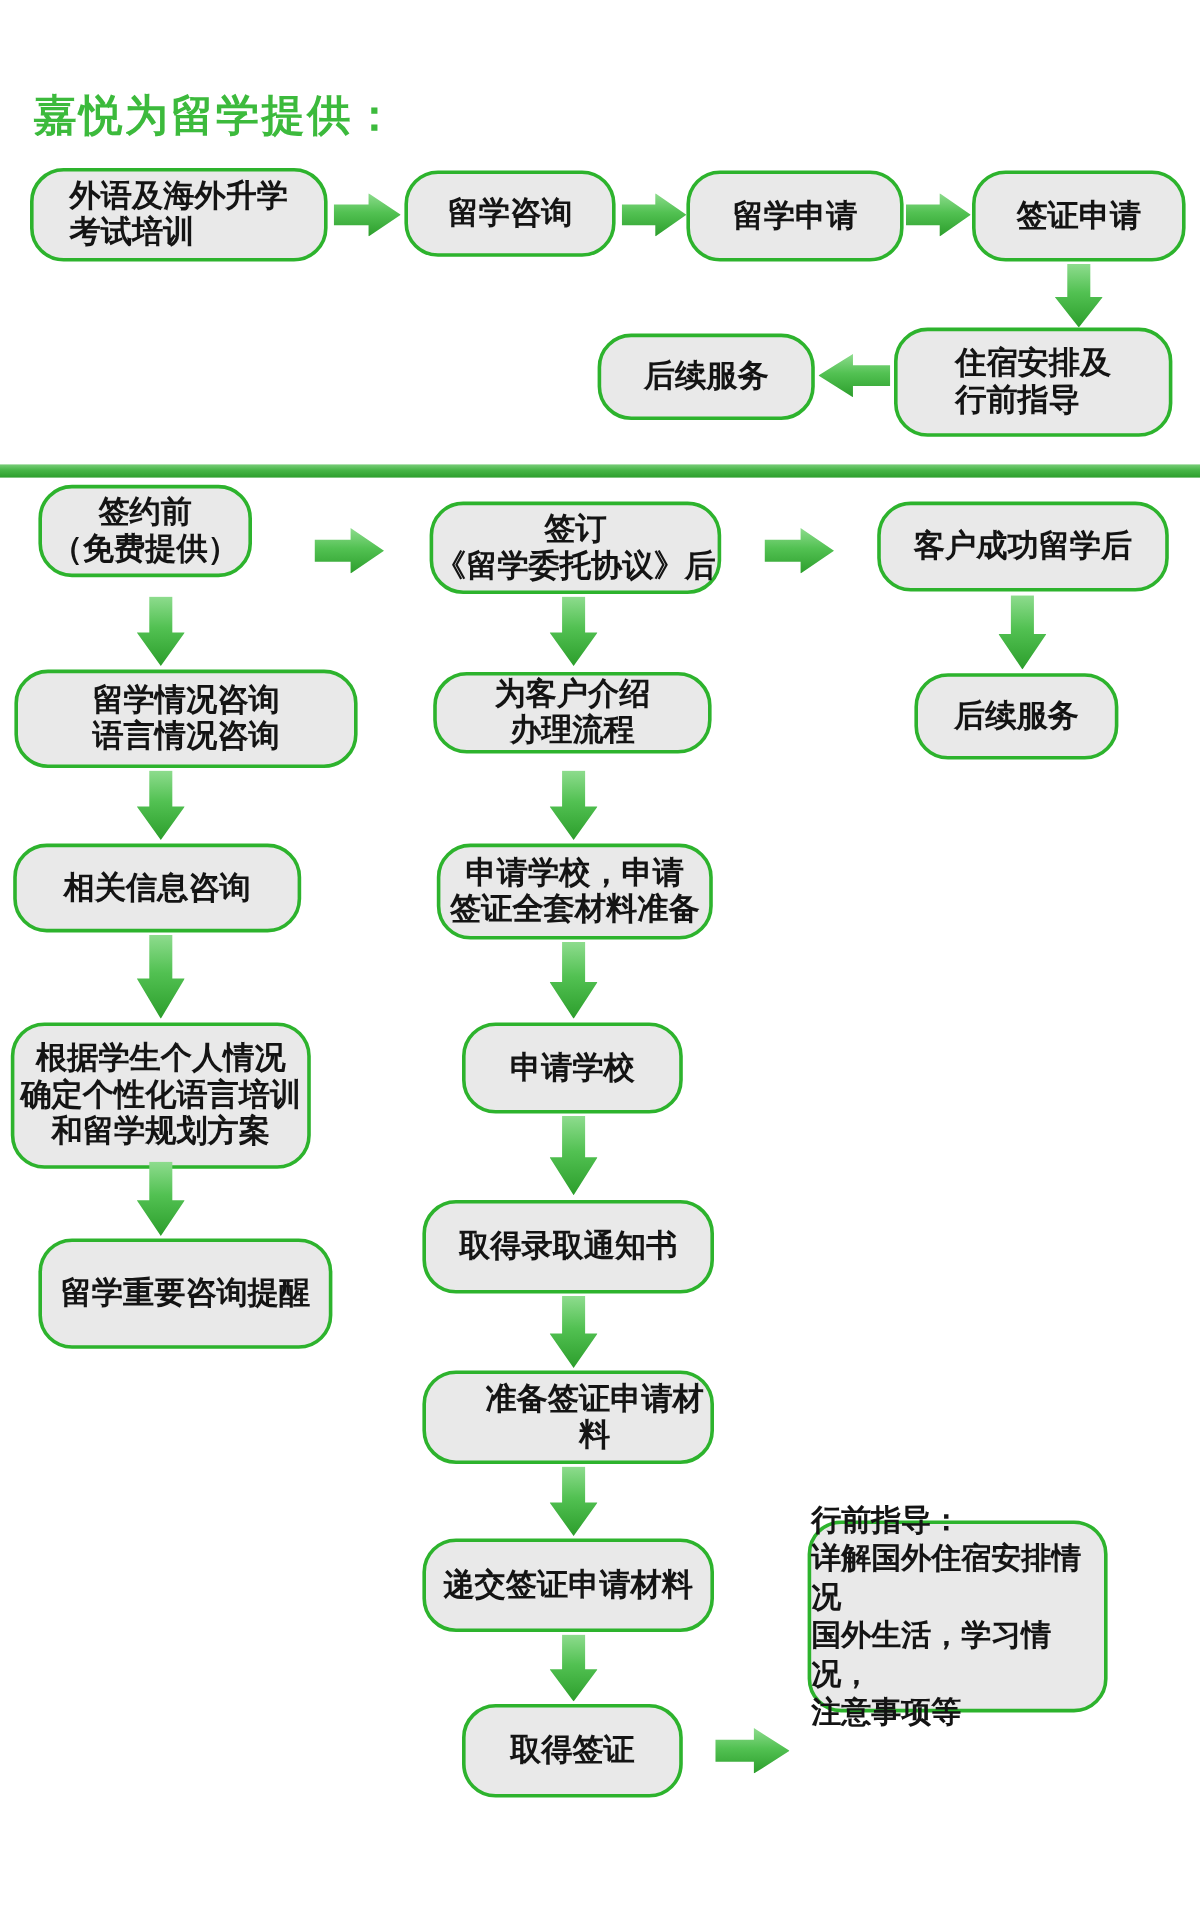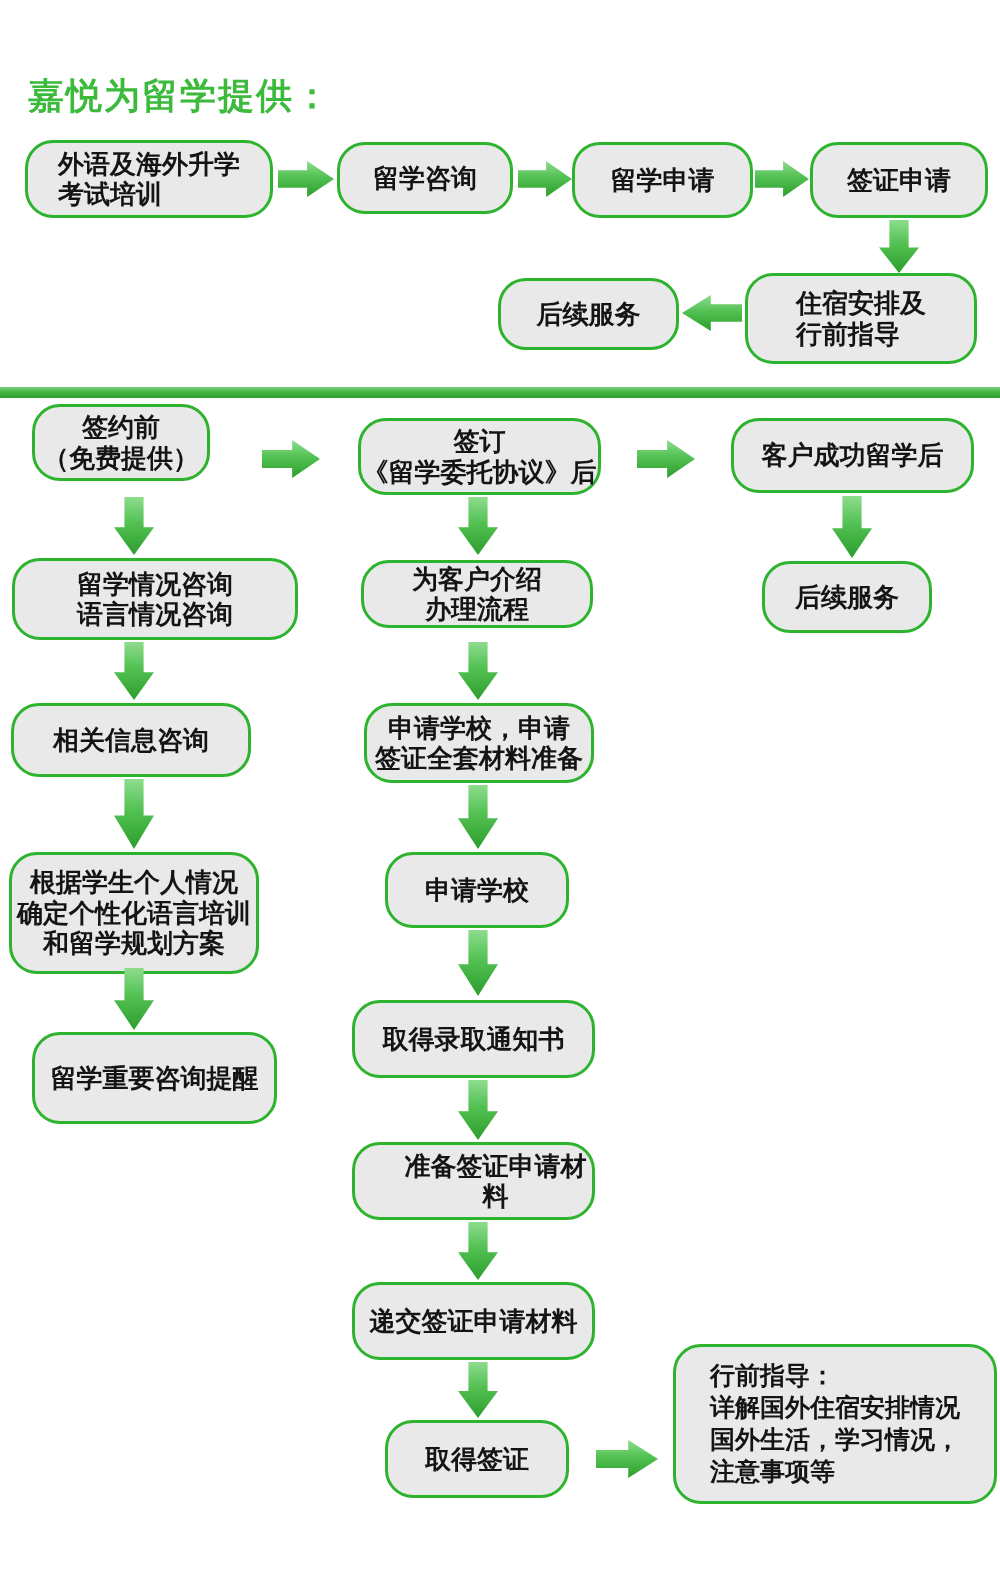--- a/index.html
+++ b/index.html
@@ -121,21 +121,21 @@
 
   <div class="node" style="left:352px; top:1142px; width:243px; height:78px;padding-left:44px;">准备签证申请材料</div>
   <div class="arrow down" style="left:458px; top:1222px; width:40px; height:58px;"></div>
 
   <div class="node" style="left:352px; top:1282px; width:243px; height:78px;">递交签证申请材料</div>
   <div class="arrow down" style="left:458px; top:1362px; width:40px; height:56px;"></div>
 
   <div class="node" style="left:385px; top:1420px; width:184px; height:78px;">取得签证</div>
   <div class="arrow right" style="left:596px; top:1440px; width:62px; height:38px;"></div>
 
-  <div class="node block-left small" style="left:673px; top:1344px; width:324px; height:160px; line-height:1.28;">行前指导：
+  <div class="node block-left small" style="left:673px; top:1267px; width:250px; height:160px; line-height:1.28;">行前指导：
 详解国外住宿安排情况
 国外生活，学习情况，
 注意事项等</div>
 
   <div class="arrow right" style="left:637px; top:440px; width:58px; height:38px;"></div>
 
   <div class="node" style="left:731px; top:418px; width:243px; height:75px;">客户成功留学后</div>
   <div class="arrow down" style="left:832px; top:496px; width:40px; height:62px;"></div>
 
   <div class="node" style="left:762px; top:561px; width:170px; height:72px;">后续服务</div>

